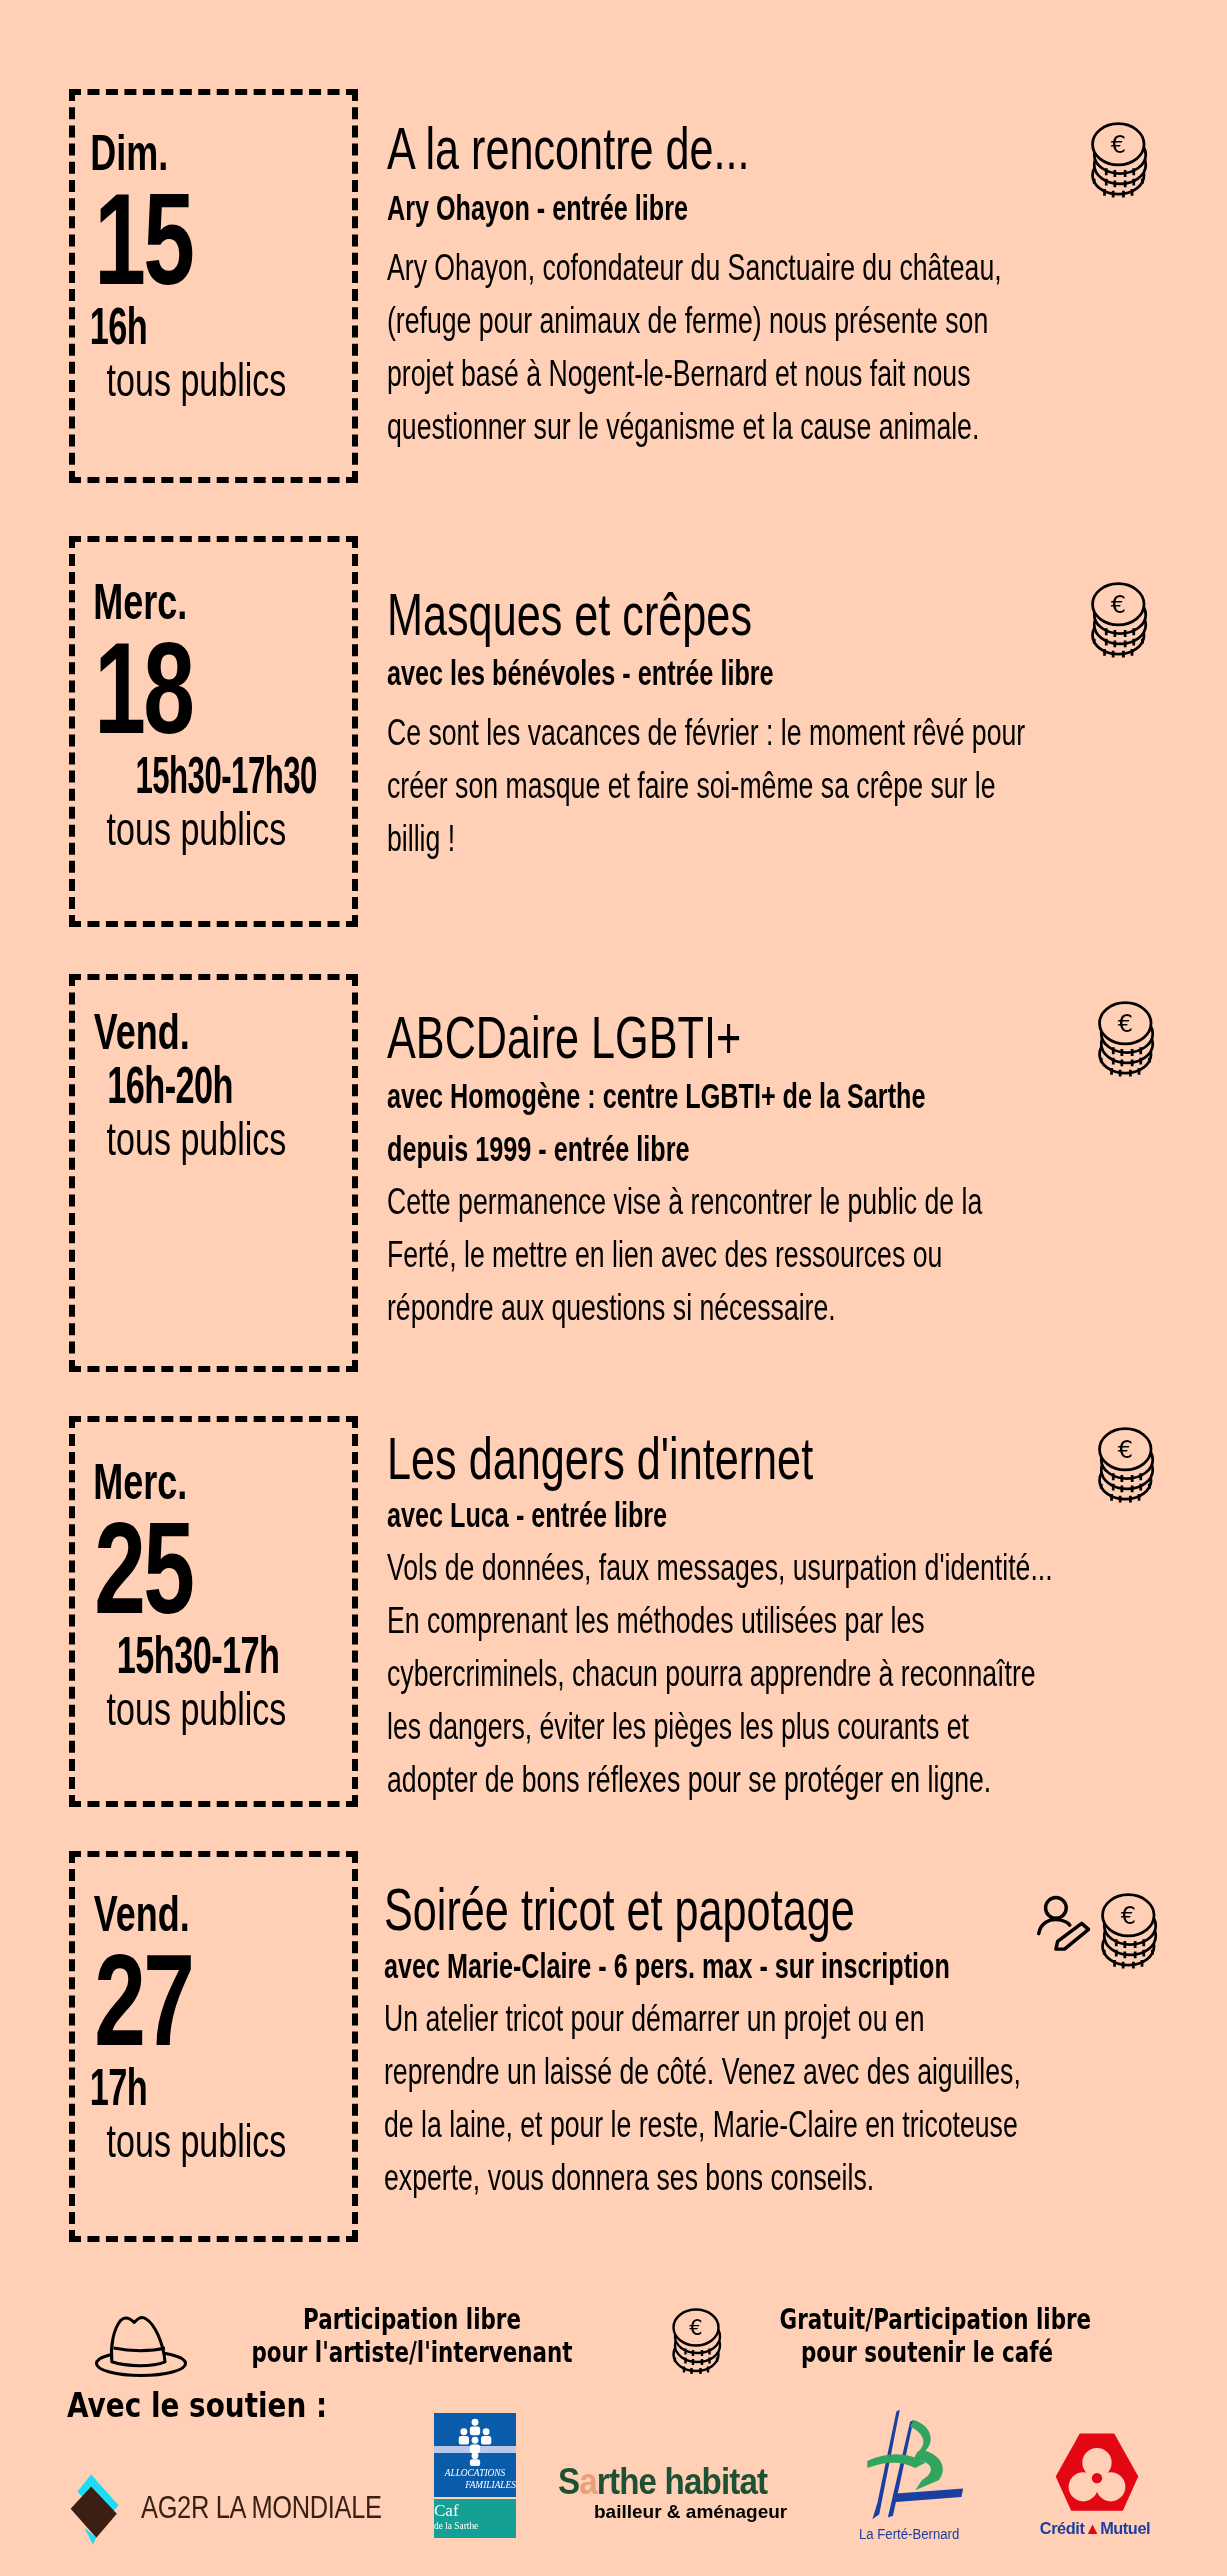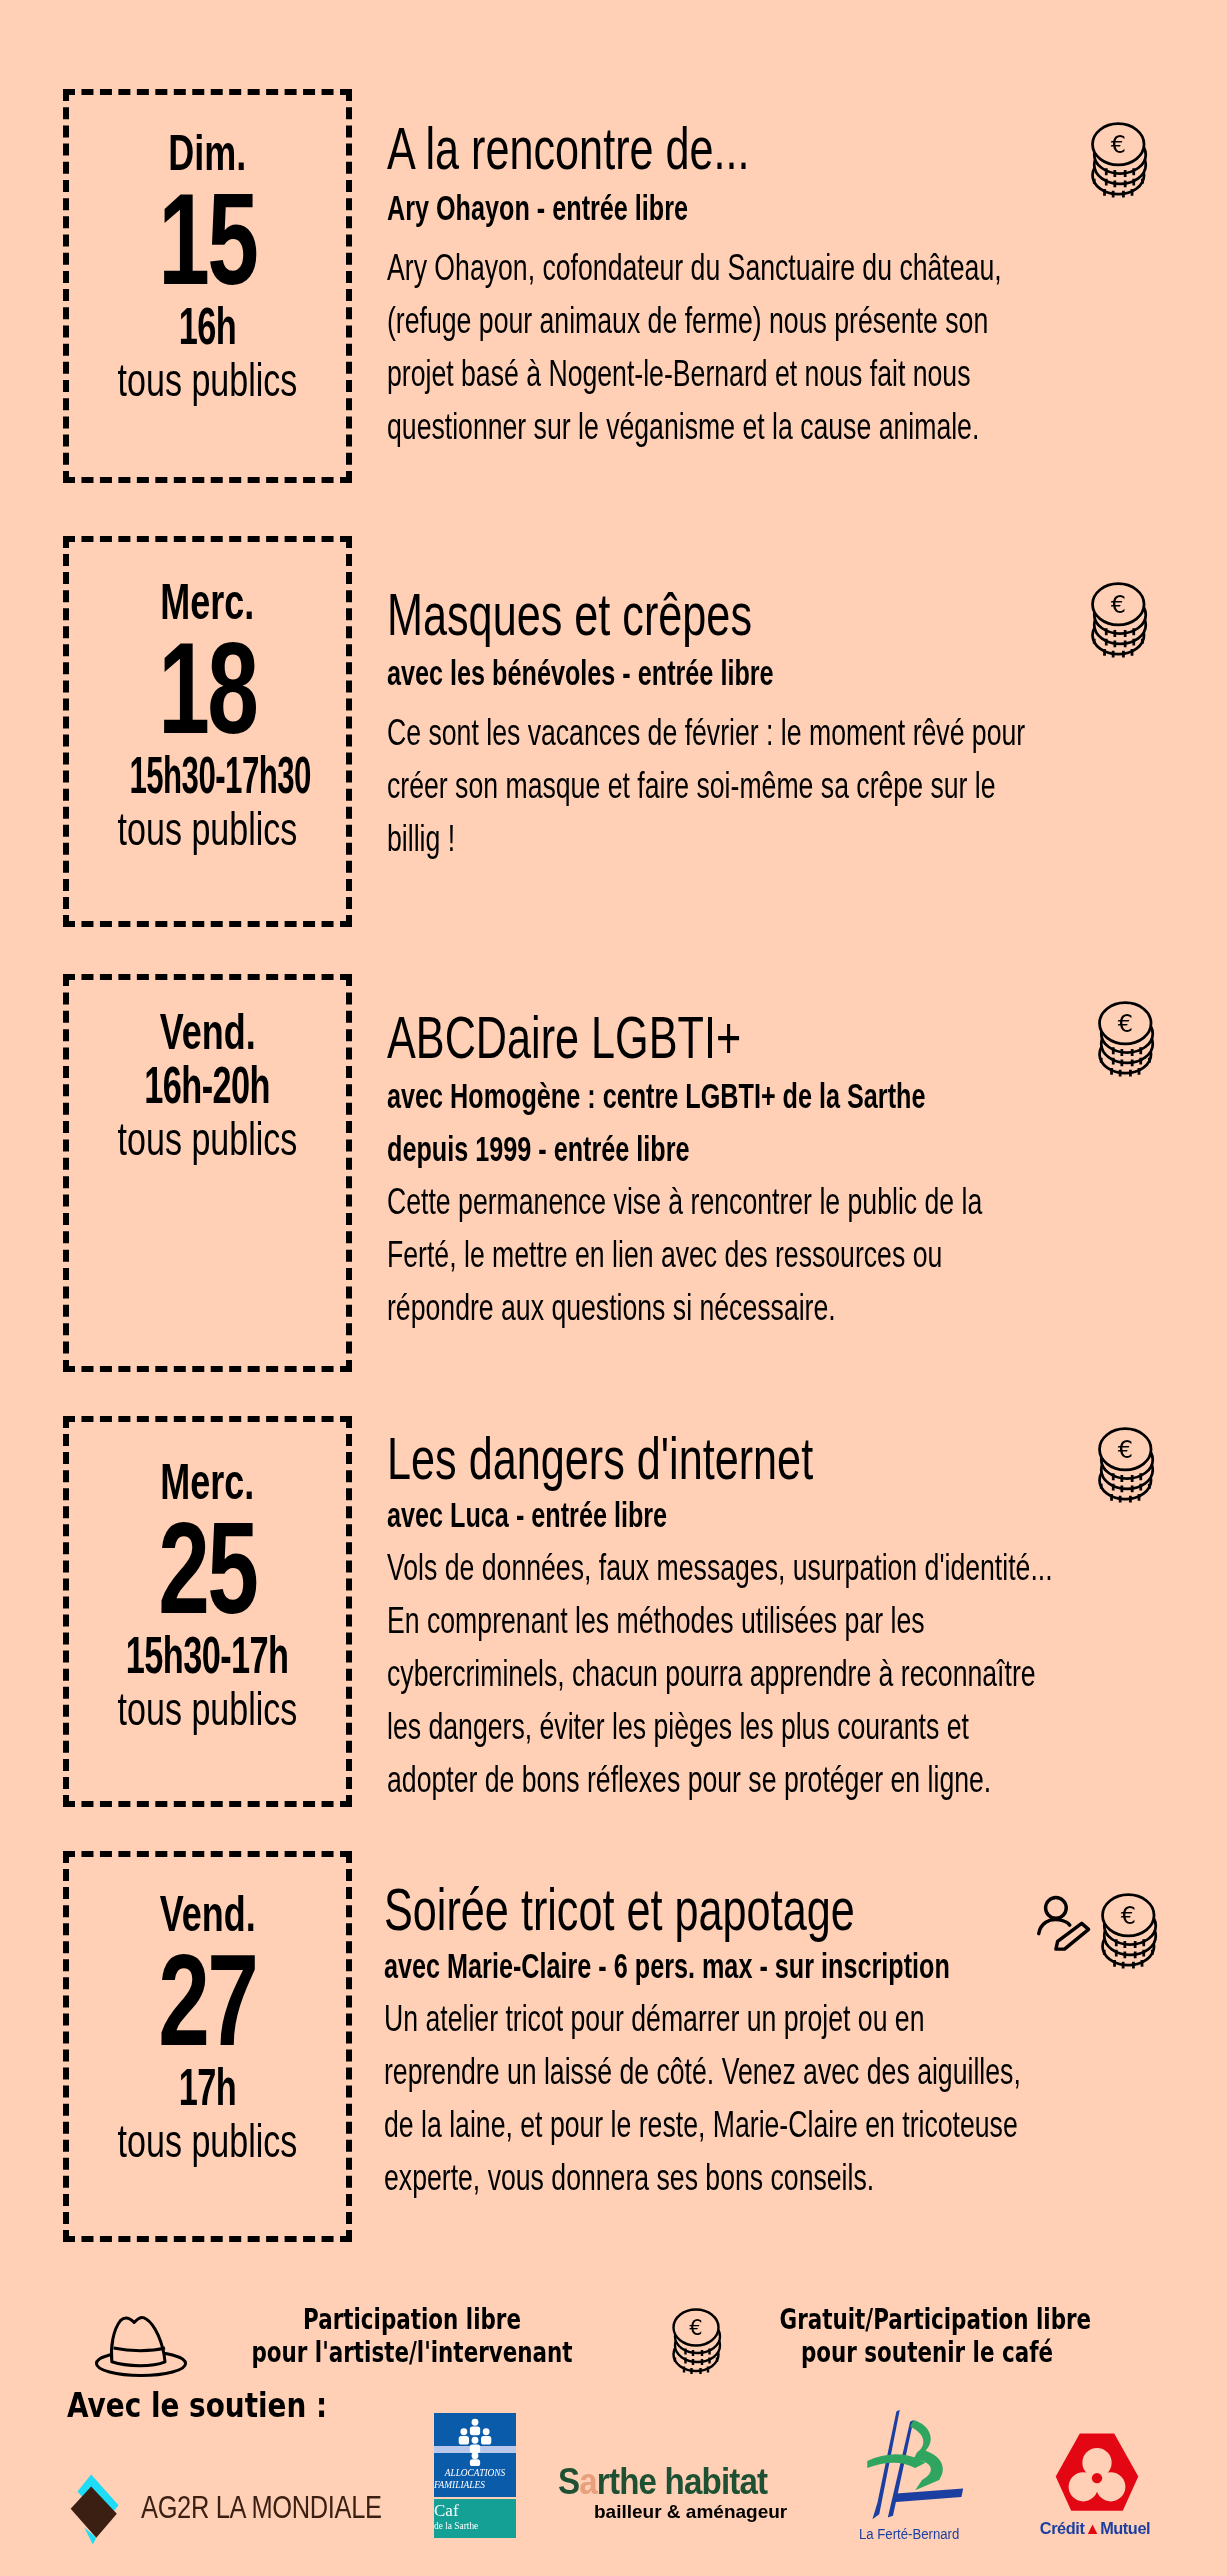--- a/index.html
+++ b/index.html
@@ -2,22 +2,22 @@
 <html style="font-size:13.7px"><head>
 <meta charset="utf-8">
 <style>
   html, body { margin:0; padding:0; }
   body {
     width:1227px; height:2576px; background:#FFD0B6; position:relative; overflow:hidden;
     font-family:"Liberation Sans", sans-serif; color:#000;
   }
   .event { position:absolute; left:0; width:1227px; }
   .datebox {
-    position:absolute; left:63px; width:277px; border:6px dashed #000;
-    text-align:center; box-sizing:content-box;text-decoration:underline;
+    position:absolute; left:69px; width:277px; border:6px dashed #000;
+    text-align:left; box-sizing:content-box;text-decoration:underline;
   }
   .cond { display:inline-block; transform-origin:center top; white-space:nowrap; }
   .day { font-weight:bold; font-size:50px; line-height:52px; transform:scaleX(0.72); }
   .num { font-weight:bold; font-size:129px; line-height:120px; transform:scaleX(0.72); letter-spacing:-3.4px; }
   .time { font-weight:bold; font-size:52px; line-height:55px; transform:scaleX(0.66); letter-spacing:-0.9px; }
   .aud { font-size:46px; line-height:52px; transform:scaleX(0.74); }
   .content { position:absolute; left:387px; width:790px; }
   .ctitle { font-size:60px; line-height:69px; white-space:nowrap; transform:scaleX(0.72); transform-origin:left top; display:block; width:1030px; }
   .csub { font-weight:bold; font-size:35px; line-height:53px; white-space:nowrap; transform:scaleX(0.72); transform-origin:left top; display:block; width:1116px; }
   .cbody { font-size:36px; line-height:53px; transform:scaleX(0.74); transform-origin:left top; width:1099px; display:block; }
@@ -217,21 +217,21 @@
         <rect x="3" y="21" width="12" height="10" rx="3"></rect>
       <circle cx="35" cy="16" r="4"></circle>
         <rect x="29" y="21" width="12" height="10" rx="3"></rect>
       <circle cx="22" cy="26" r="4"></circle>
         <rect x="16" y="31" width="12" height="10" rx="3"></rect>
       <circle cx="22" cy="44" r="4"></circle>
         <rect x="16" y="48" width="12" height="8" rx="3"></rect>
     </g>
   </svg>
   <div style="position:absolute;left:0;width:82px;top:55px;text-align:center;color:#fff;font-size:9.4px;font-style:italic;font-family:'Liberation Serif',serif;">ALLOCATIONS</div>
-  <div style="position:absolute;left:0;width:82px;top:67px;text-align:left;color:#fff;font-size:9.4px;font-style:italic;font-family:'Liberation Serif',serif;">FAMILIALES</div>
+  <div style="position:absolute;left:0;width:82px;top:67px;text-align:right;color:#fff;font-size:9.4px;font-style:italic;font-family:'Liberation Serif',serif;">FAMILIALES</div>
   <div style="position:absolute;left:0;top:86px;width:82px;height:39px;background:#15A096;"></div>
   <div style="position:absolute;left:0;width:101px;top:88px;text-align:left;color:#fff;font-size:17px;font-family:'Liberation Serif',serif;">Caf</div>
   <div style="position:absolute;left:0;width:82px;top:108px;text-align:left;color:#fff;font-size:9.4px;font-family:'Liberation Serif',serif;">de la Sarthe</div>
 </div>
 
 <div class="logo" style="left:558px;top:2463px;width:266px;height:60px;">
   <div style="white-space:nowrap;font-weight:bold;font-size:36px;line-height:38px;color:#1E5133;letter-spacing:-0.9px;transform:scaleX(0.92);transform-origin:left top;">
     <span>S</span><span style="color:#E8A07C">a</span><span>rthe habitat</span>
   </div>
   <div style="position:absolute;left:36px;top:38px;white-space:nowrap;font-weight:bold;font-size:19px;color:#000000;">bailleur &amp; aménageur</div>

